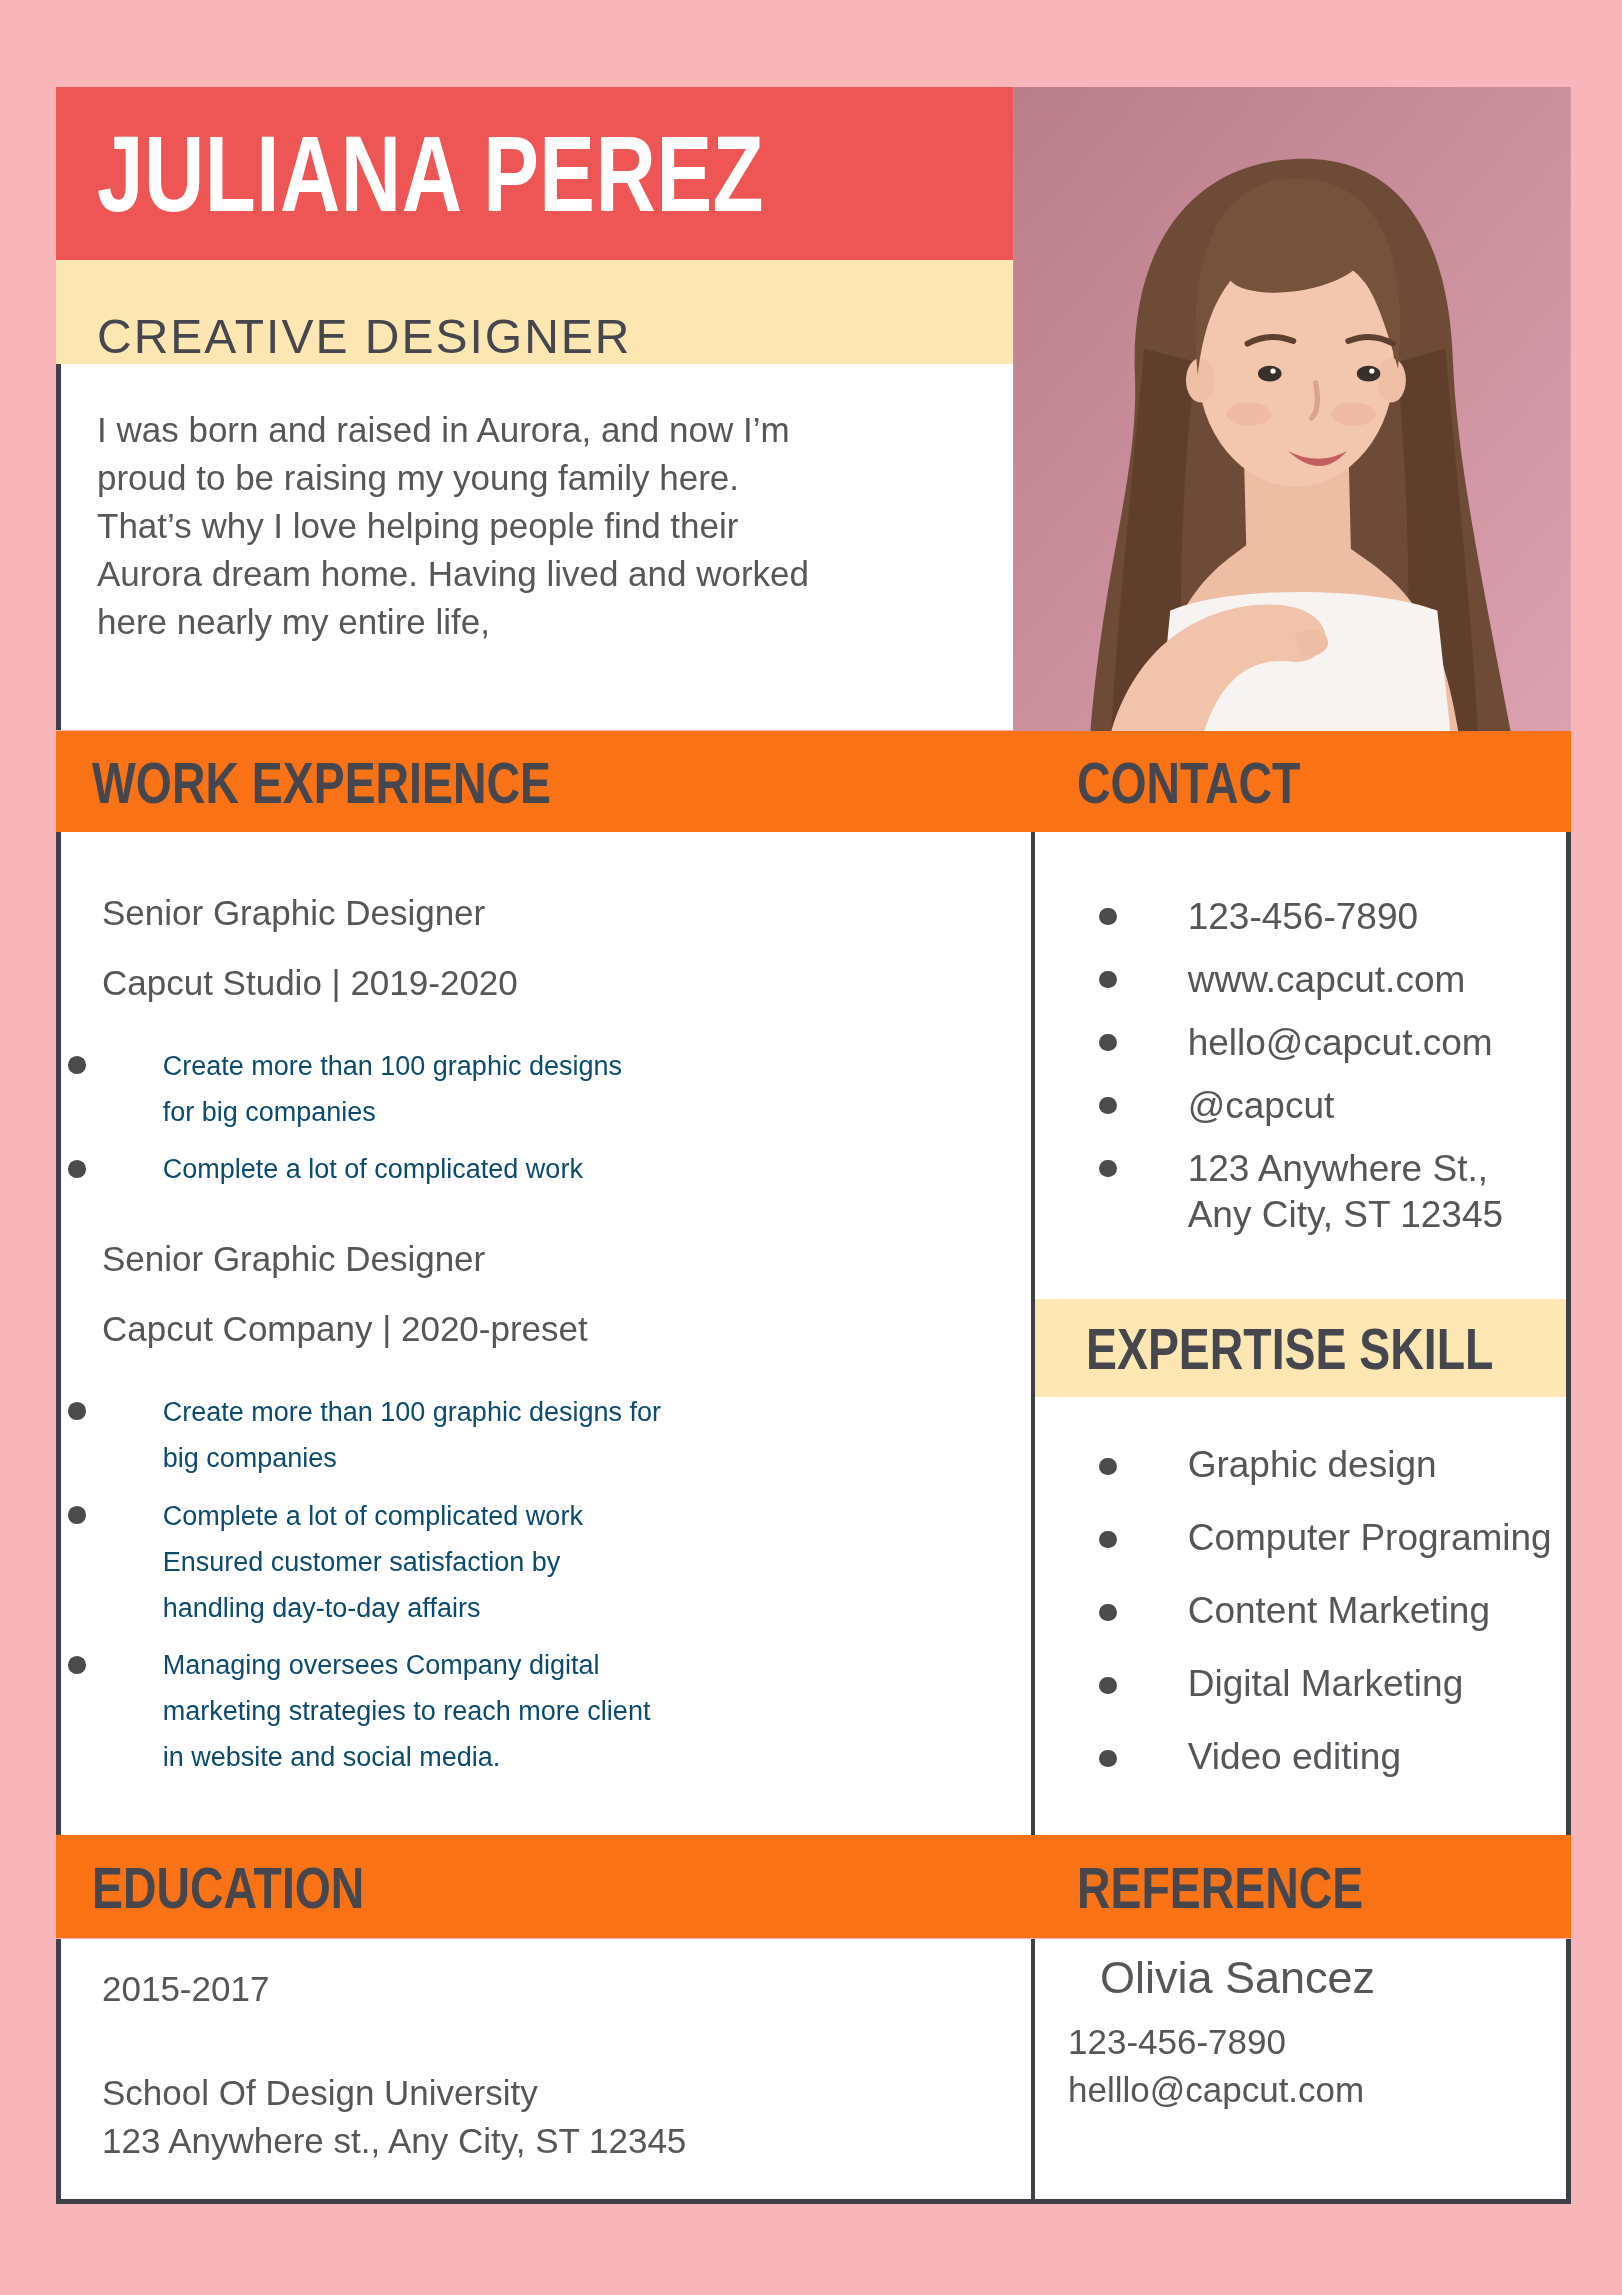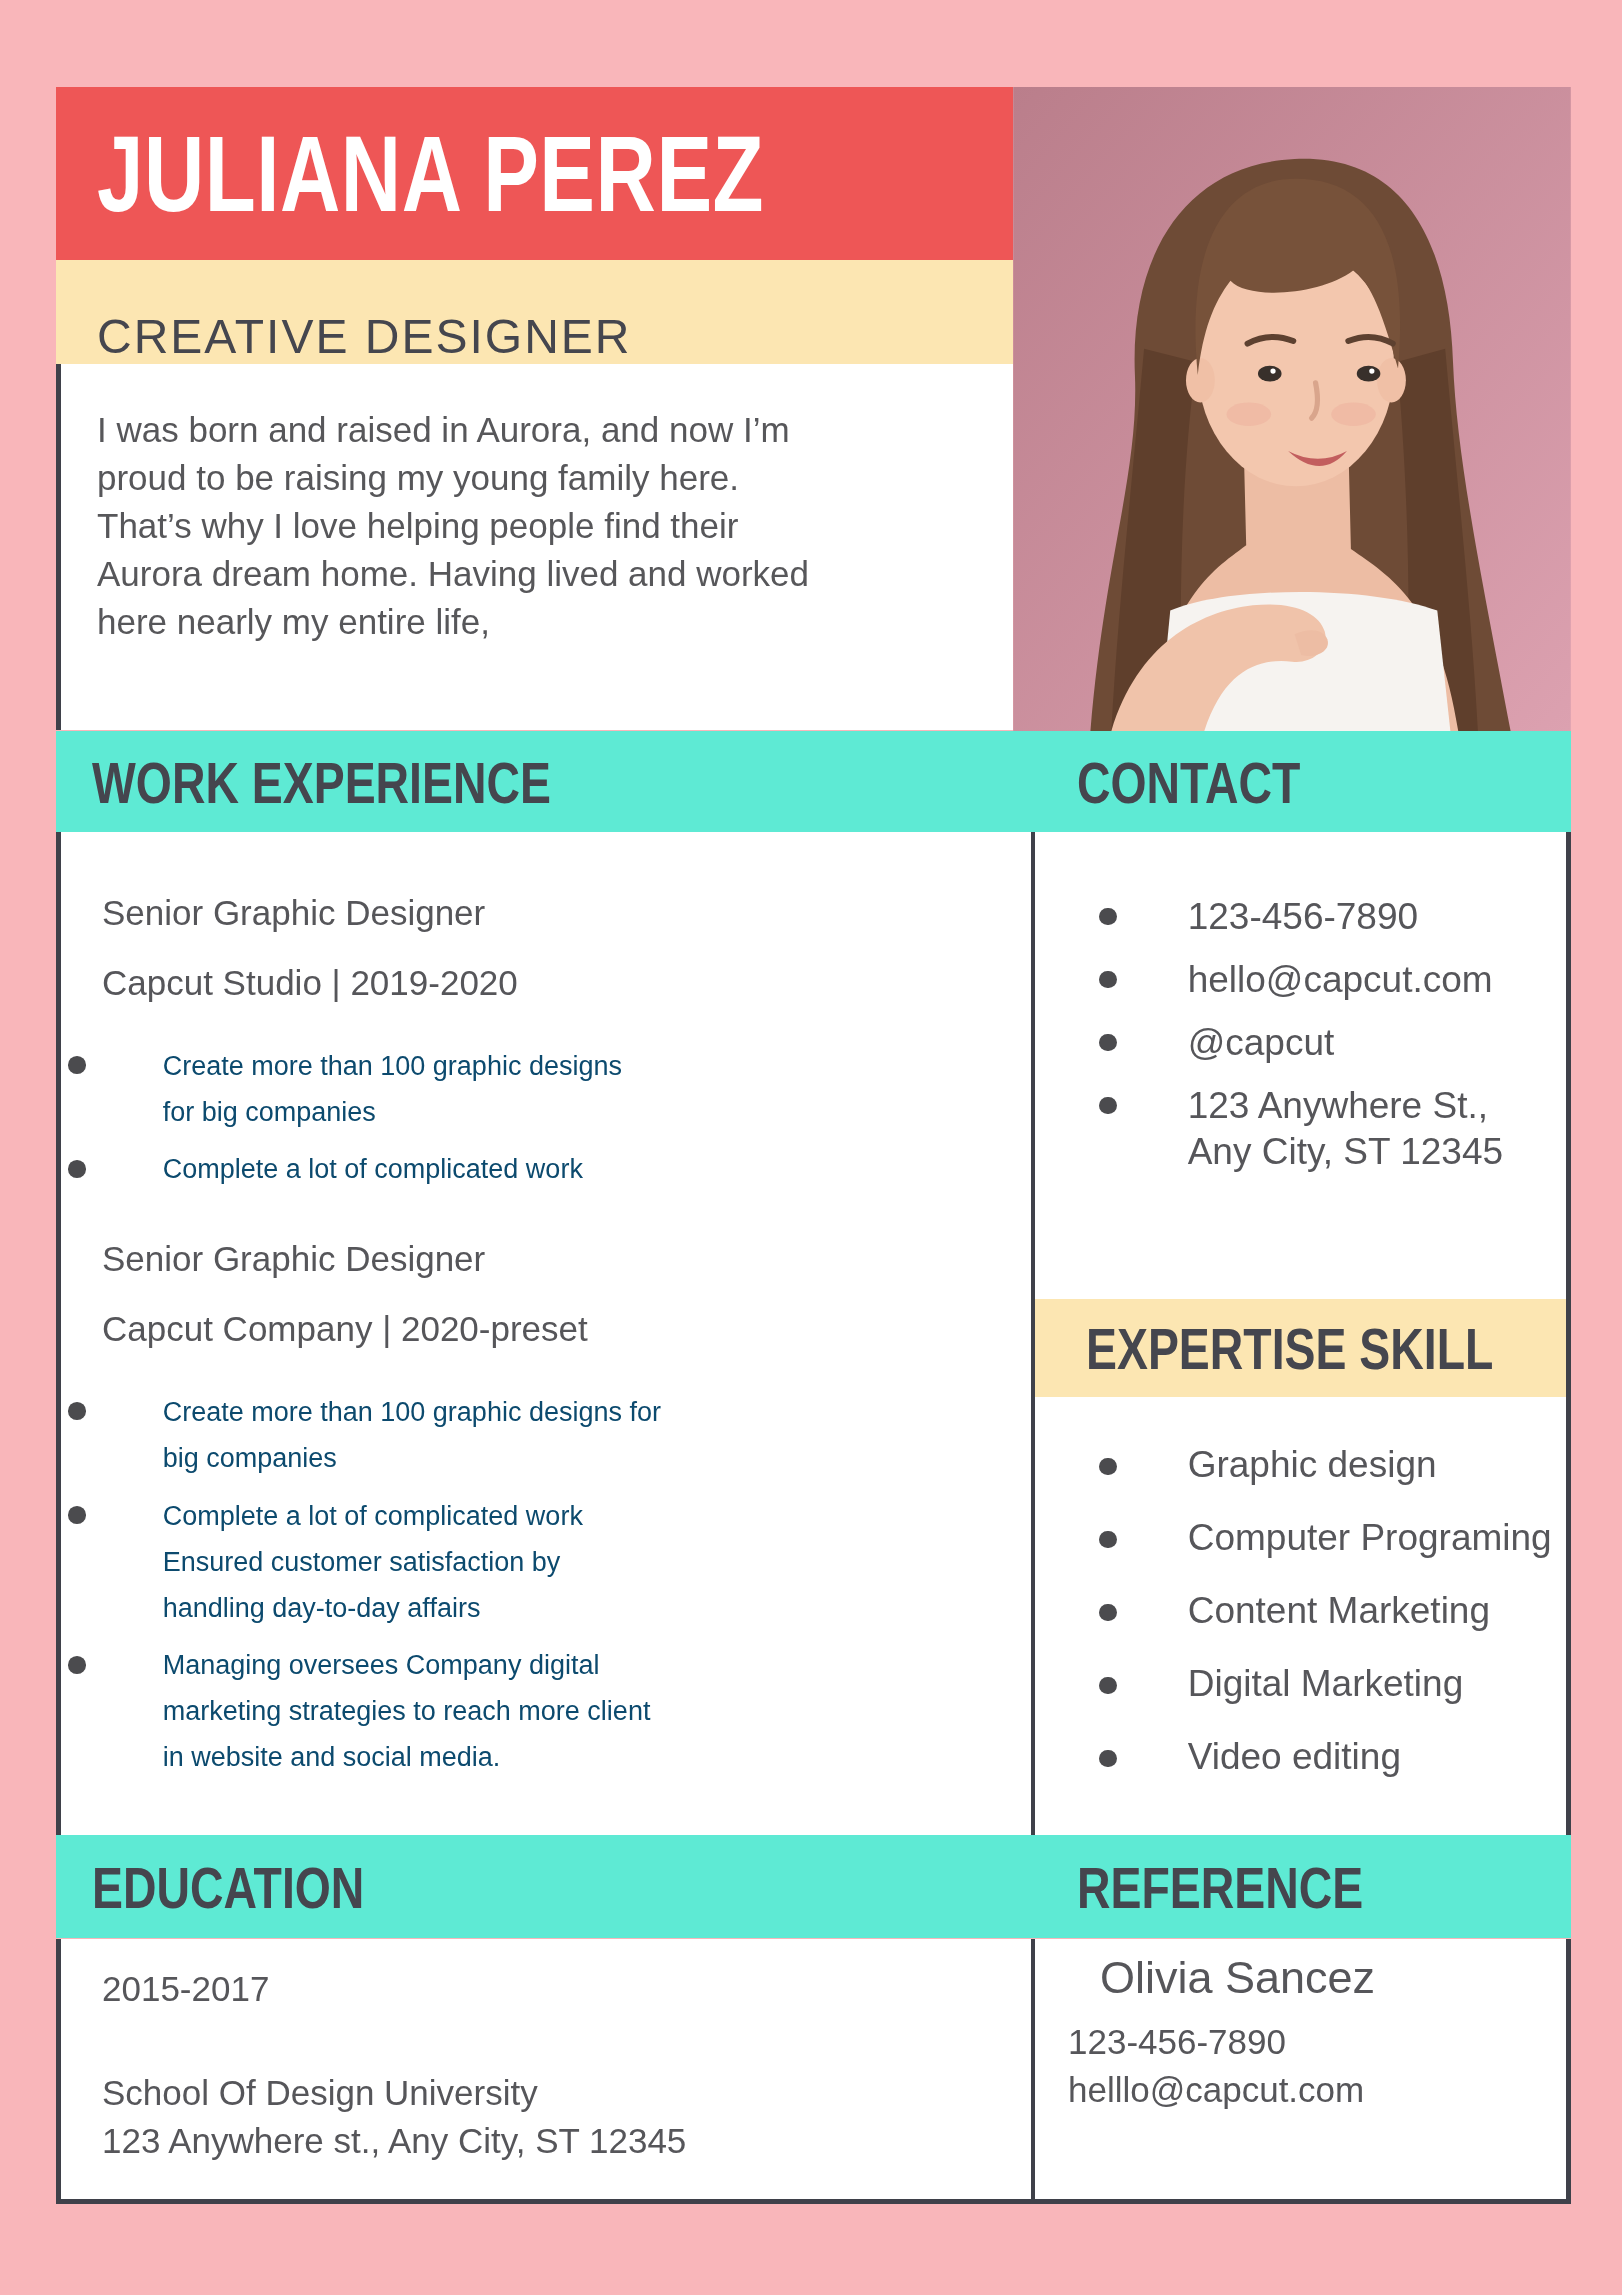--- a/index.html
+++ b/index.html
@@ -34,21 +34,21 @@
   .about-box{
     position:absolute;left:56px;top:364px;width:957px;height:366px;
     background:#ffffff;border-left:5.9px solid #3F414A;box-sizing:border-box;
   }
   .about-text{
     margin:42px 26px 0 36px;font-size:35px;line-height:48px;
     color:#57575A;white-space:pre-line;
   }
   
   .band{
-    position:absolute;left:56px;width:1515px;background:#5eead4;
+    position:absolute;left:56px;width:1515px;background:#f97316;
   }
   .band1{top:731px;height:101px;}
   .band2{top:1835px;height:103px;}
   .band-label{
     position:absolute;top:50%;margin:0;
     font-size:58px;font-weight:bold;color:#45464E;white-space:nowrap;
     transform:translateY(-50%) scaleX(0.8);transform-origin:left center;
   }
   .band-label.left{left:36px;}
   .band-label.right{left:1021px;}
@@ -226,20 +226,24 @@
 <section class="right-col">
   <div class="contact-list">
     <ul class="rlist">
 
     <li class="r-li">
           <span class="r-dot"></span>
           <span class="r-text">123-456-7890</span>
         </li>
         <li class="r-li">
           <span class="r-dot"></span>
+          <span class="r-text">www.capcut.com</span>
+        </li>
+        <li class="r-li">
+          <span class="r-dot"></span>
           <span class="r-text">hello@capcut.com</span>
         </li>
         <li class="r-li">
           <span class="r-dot"></span>
           <span class="r-text">@capcut</span>
         </li>
         <li class="r-li">
           <span class="r-dot"></span>
           <span class="r-text">123 Anywhere St.,
 Any City, ST 12345</span>

